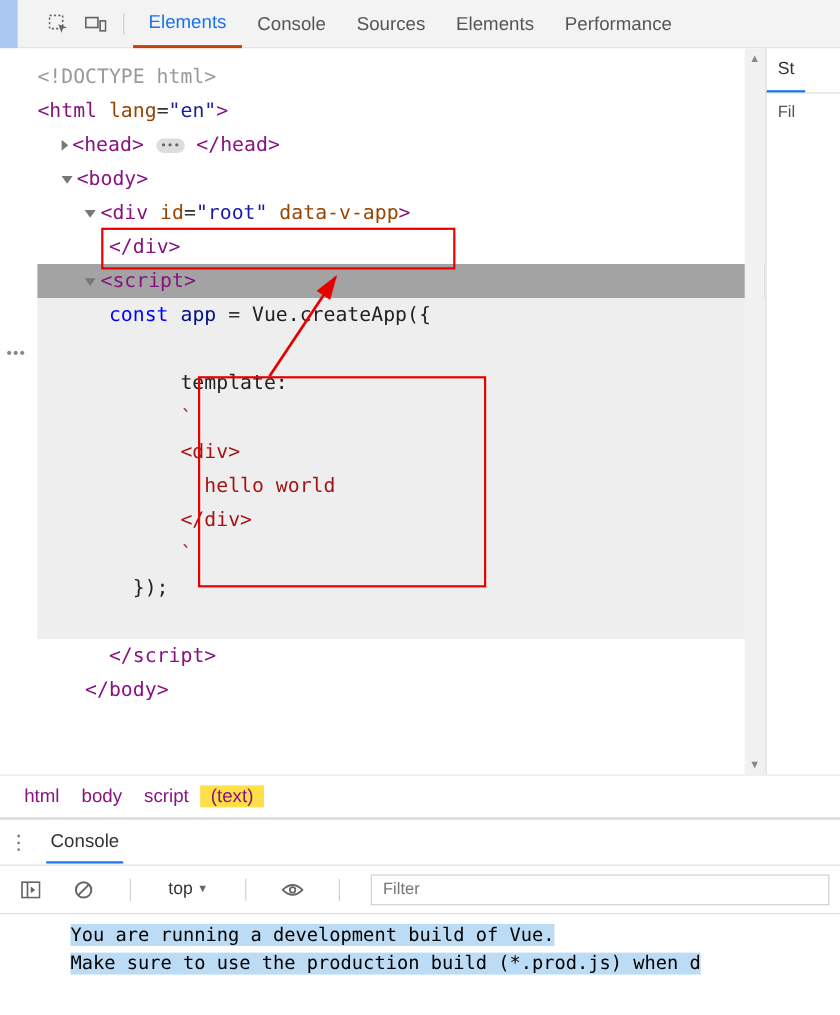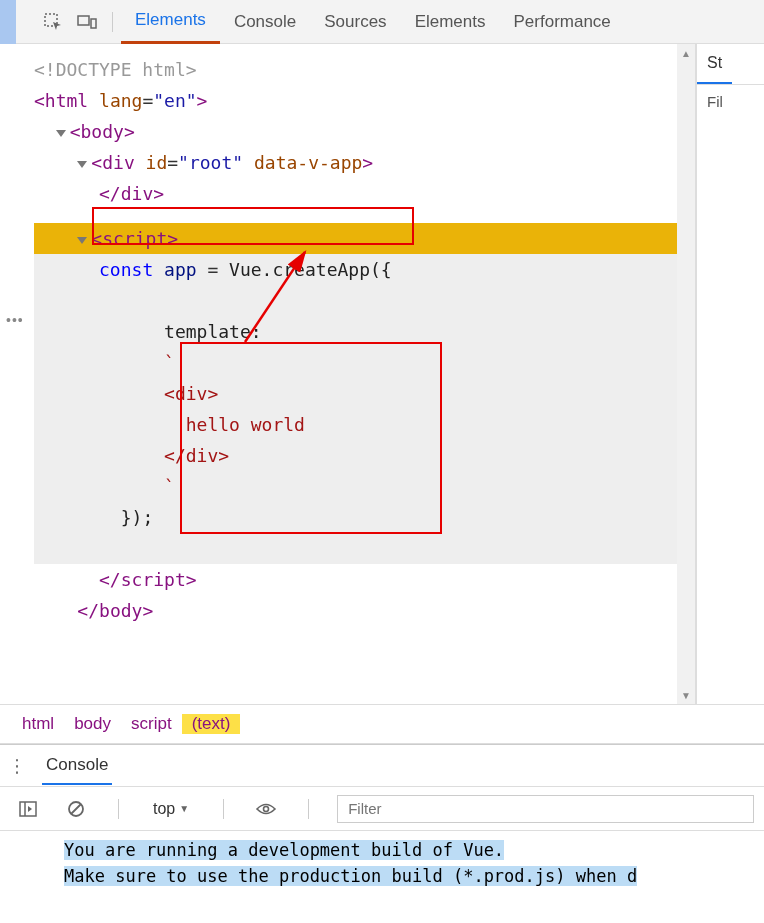--- a/index.html
+++ b/index.html
@@ -126,21 +126,21 @@
       display: inline-block;
       background: #ddd;
       border-radius: 7px;
       padding: 0 4px;
       font-size: 10px;
       vertical-align: middle;
       color: #666;
       line-height: 13px;
     }
     .row { white-space: pre; }
-    .hl-row { background: #eab308; display: block; width: 100%; margin-top: 14px; }
+    .hl-row { background: #a3a3a3; display: block; width: 100%; }
     .code-block-bg {
       background: #eee;
       display: inline-block;
       width: 728px;
     }
     .red-box1 {
       position: absolute;
       left: 92px; top: 163px;
       width: 322px; height: 38px;
       border: 2px solid #e60000;
@@ -275,20 +275,21 @@
 </div>
 
 <div class="main-area">
   <div class="dom-panel">
     <div class="gutter">
       <span class="gutter-dots">•••</span>
     </div>
     <div class="dom-content">
       <div class="row"><span class="doctype">&lt;!DOCTYPE html&gt;</span></div>
       <div class="row"><span class="t-tag">&lt;</span><span class="t-tag">html</span> <span class="t-attr">lang</span>=<span class="t-val">"en"</span><span class="t-tag">&gt;</span></div>
+      <div class="row">  <span class="tri"></span><span class="t-tag">&lt;</span><span class="t-tag">head</span><span class="t-tag">&gt;</span> <span class="ellipsis-badge">•••</span> <span class="t-tag">&lt;/</span><span class="t-tag">head</span><span class="t-tag">&gt;</span></div>
       <div class="row">  <span class="tri down"></span><span class="t-tag">&lt;</span><span class="t-tag">body</span><span class="t-tag">&gt;</span></div>
       <div class="row">    <span class="tri down"></span><span class="t-tag">&lt;</span><span class="t-tag">div</span> <span class="t-attr">id</span>=<span class="t-val">"root"</span> <span class="t-attr">data-v-app</span><span class="t-tag">&gt;</span></div>
       <div class="row">      <span class="t-tag">&lt;/</span><span class="t-tag">div</span><span class="t-tag">&gt;</span></div>
       <span class="hl-row"><span class="row">    <span class="tri down"></span><span class="t-tag">&lt;</span><span class="t-tag">script</span><span class="t-tag">&gt;</span></span></span>
       <div class="code-block-bg">
 <div class="row">      <span class="t-kw">const</span> <span class="t-var">app</span><span> = </span><span class="t-black">Vue.createApp</span><span class="t-black">({</span></div>
 <div class="row"> </div>
 <div class="row">            <span class="t-black">template</span><span class="t-black">:</span></div>
 <div class="row">            <span class="t-str">`</span></div>
 <div class="row">            <span class="t-str">&lt;div&gt;</span></div>

